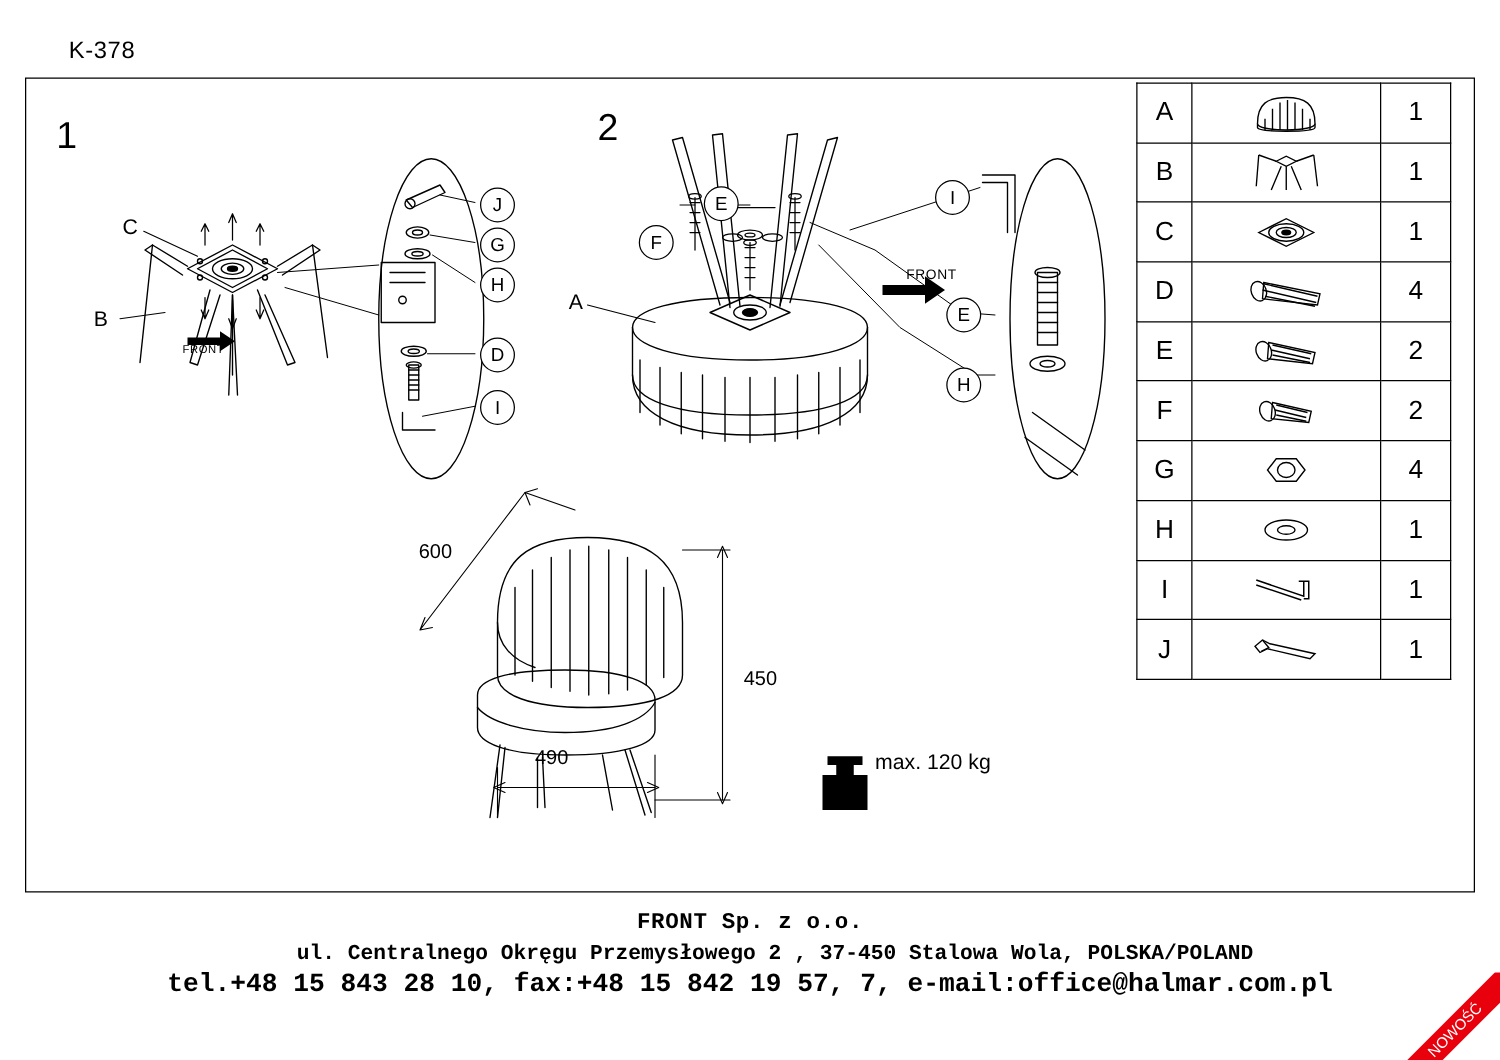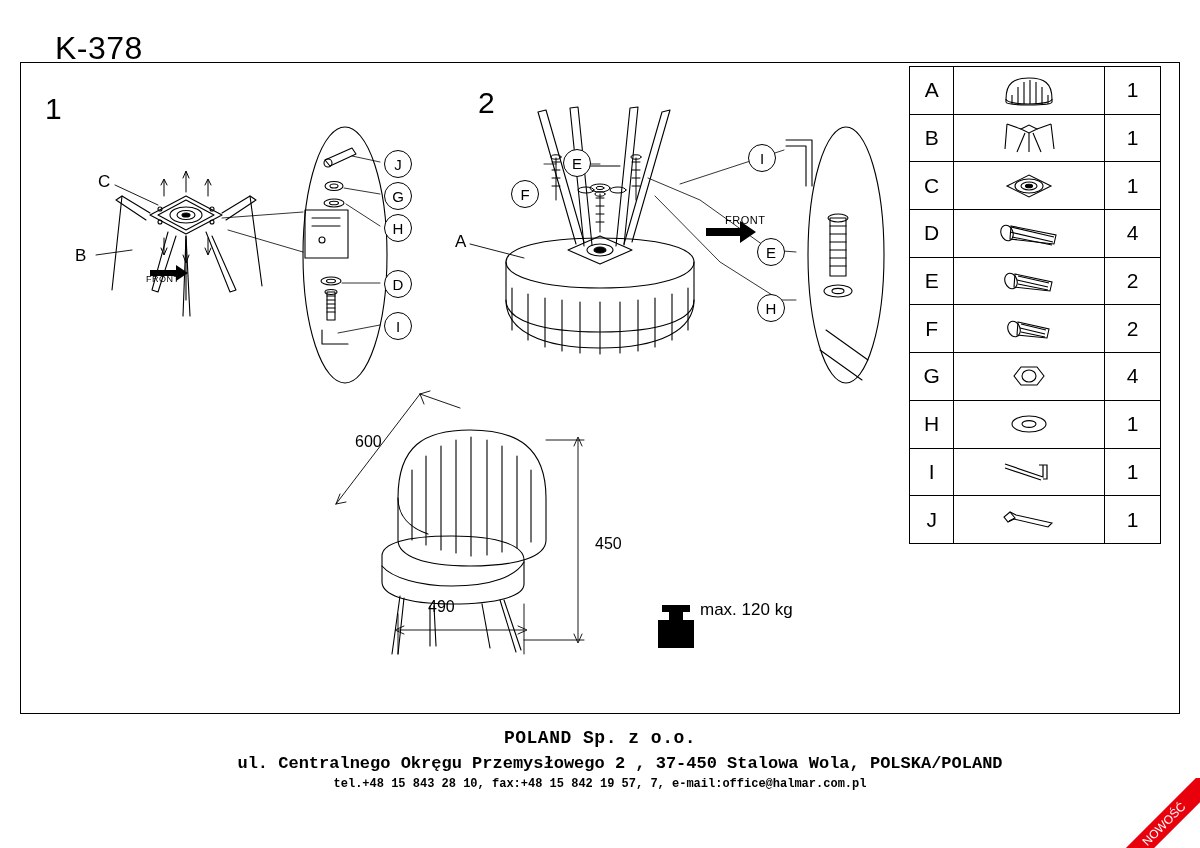--- a/index.html
+++ b/index.html
@@ -7,21 +7,21 @@
     width:1200px;height:848px;background:#ffffff;
     font-family:"Liberation Serif", serif;color:#000;
     position:relative;overflow:hidden;
   }
   .page{position:absolute;inset:0;}
 
   
   .model-code{
     position:absolute;left:55px;top:30px;
     font-family:"Liberation Sans", sans-serif;
-    font-size:32px;letter-spacing:.5px;
+    font-size:19px;letter-spacing:.5px;
   }
 
   
   .frame{
     position:absolute;left:20px;top:62px;width:1160px;height:652px;
     border:1px solid #000;box-sizing:border-box;
   }
 
   
   .step-num{
@@ -77,21 +77,21 @@
     font-family:"Liberation Sans", sans-serif;font-size:17px;
   }
 
   
   .footer{
     position:absolute;left:0;right:0;top:728px;text-align:center;
     font-family:"Liberation Mono", monospace;font-weight:bold;
   }
   .footer .l1{font-size:18px;letter-spacing:.5px;}
   .footer .l2{font-size:17px;margin-top:6px;letter-spacing:0px;padding-left:40px;}
-  .footer .l3{font-size:12px;margin-top:4px;letter-spacing:0px;}
+  .footer .l3{font-size:21px;margin-top:4px;letter-spacing:0px;}
 
   
   .ribbon{
     position:absolute;right:-34px;bottom:14px;width:140px;
     background:#e8000d;color:#fff;text-align:center;
     transform:rotate(-45deg);transform-origin:center;
     font-family:"Liberation Sans", sans-serif;font-size:12px;
     padding:3px 0;
   }
   .ribbon-wrap{position:absolute;right:0;bottom:0;width:120px;height:70px;overflow:hidden;}
@@ -296,21 +296,21 @@
 
   <div class="bubble" style="left:563px;top:149px">E</div>
   <div class="bubble" style="left:511px;top:180px">F</div>
   <div class="bubble" style="left:748px;top:144px">I</div>
   <div class="bubble" style="left:757px;top:238px">E</div>
   <div class="bubble" style="left:757px;top:294px">H</div>
 
   <div class="plain-label" style="left:455px;top:232px">A</div>
   <div class="front-tag big" style="left:709px;top:214px">FRONT</div>
 
-  <div class="dim" style="left:355px;top:433px">600</div>
+  <div class="dim" style="left:335px;top:433px">600</div>
   <div class="dim" style="left:595px;top:535px">450</div>
   <div class="dim" style="left:428px;top:598px">490</div>
 
   <div class="weight-label">max.  120 kg</div>
 
   <table class="parts-table">
     <tbody>
       <tr>
         <td class="pt-letter">A</td>
         <td class="pt-icon">
@@ -416,21 +416,21 @@
             <path d="M12 5 L6 10 L10 15 L16 12 L50 20 L54 16 L18 8 Z"></path>
             <path d="M12 5 L17 11 L11 14"></path>
           </svg>
         </td>
         <td class="pt-qty">1</td>
       </tr>
     </tbody>
   </table>
 
   <div class="footer">
-    <div class="l1">POLAND Sp. z o.o.</div>
+    <div class="l1">FRONT Sp. z o.o.</div>
     <div class="l2">ul. Centralnego Okręgu Przemysłowego 2 , 37-450 Stalowa Wola, POLSKA/POLAND</div>
     <div class="l3">tel.+48 15 843 28 10, fax:+48 15 842 19 57, 7, e-mail:office@halmar.com.pl</div>
   </div>
 
   <div class="ribbon-wrap">
     <div class="ribbon">NOWOŚĆ</div>
   </div>
 
 </div>
 

